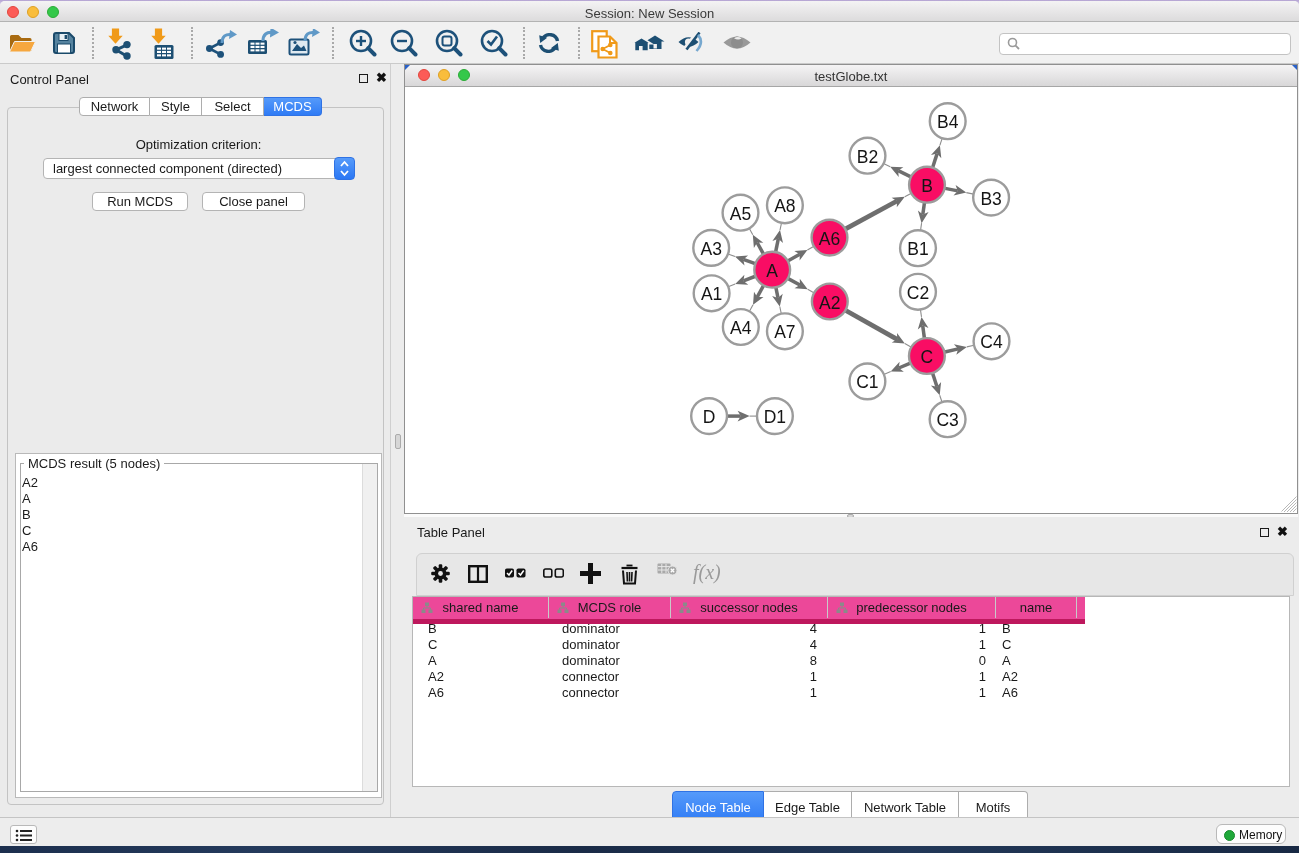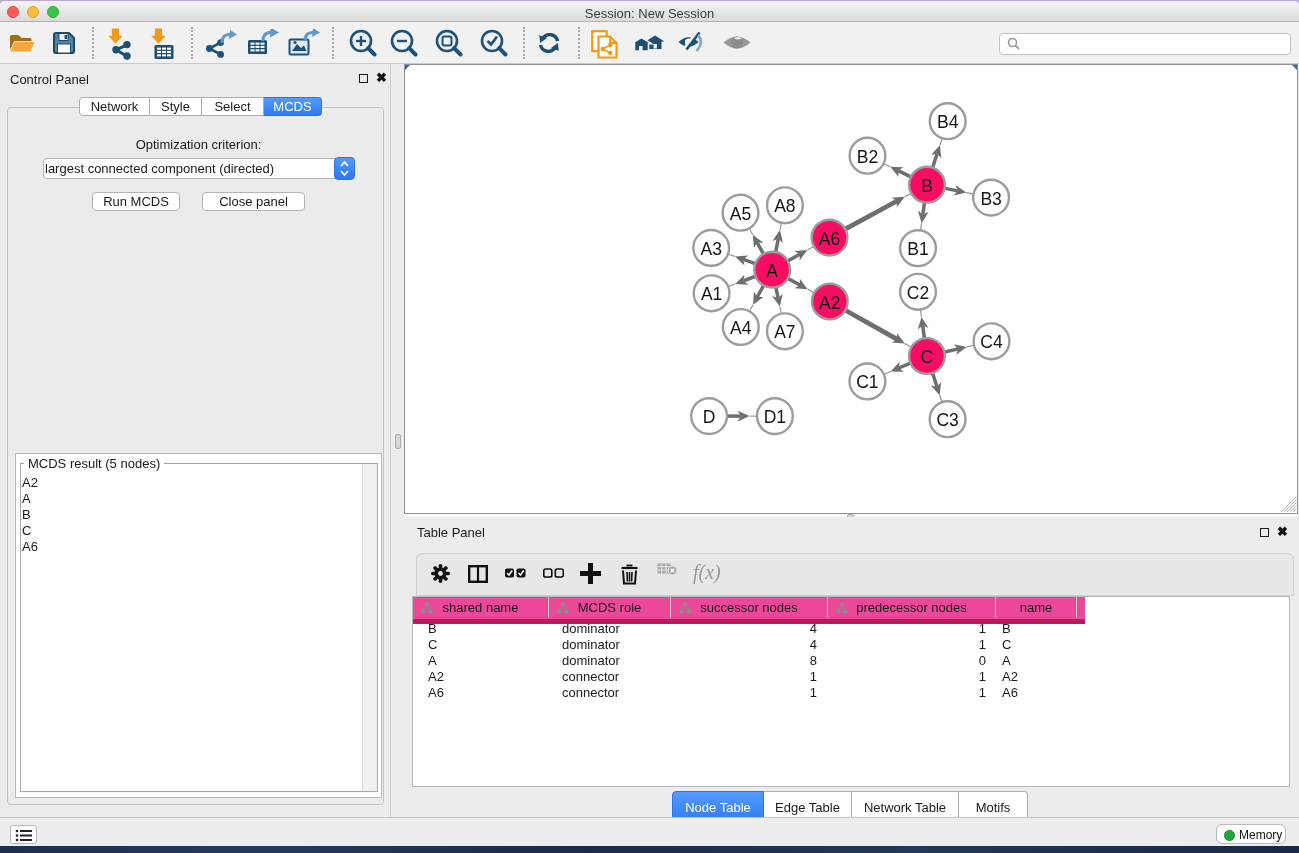--- a/index.html
+++ b/index.html
@@ -23,21 +23,21 @@
 .floatbtn { position:absolute; width:9px; height:9px; border:1.6px solid #1a1a1a; background:transparent; }
 .xbtn { position:absolute; font-size:13px; font-weight:bold; color:#111; line-height:10px; }
 #tabpane { position:absolute; left:7px; top:107px; width:377px; height:698px; background:#ebebeb; border:1px solid #c3c3c3; border-radius:4px; }
 .seg { position:absolute; display:flex; font-size:13px; }
 .seg > div { background:#fff; border-top:1px solid #adadad; border-bottom:1px solid #adadad; border-right:1px solid #adadad;
   display:flex; align-items:center; justify-content:center; color:#1a1a1a; }
 .seg > div:first-child { border-left:1px solid #adadad; border-radius:4px 0 0 4px; }
 .seg > div:last-child { border-radius:0 4px 4px 0; }
 .seg > div.sel { background:linear-gradient(#559afa,#2f7bf5); border-color:#2f72e4; color:#fff; }
 #optlabel { position:absolute; left:43px; top:137px; width:311px; text-align:center; font-size:13px; color:#1a1a1a; }
-#dropdown { position:absolute; left:43px; top:158px; width:311px; height:21px; background:#fff; border:1px solid #b4b4b4; border-radius:4px; font-size:13px; color:#1a1a1a; line-height:19px; padding-left:1px; }
+#dropdown { position:absolute; left:43px; top:158px; width:311px; height:21px; background:#fff; border:1px solid #b4b4b4; border-radius:4px; font-size:13px; color:#1a1a1a; line-height:19px; padding-left:9px; }
 #ddstep { position:absolute; left:334px; top:157px; width:21px; height:23px; border-radius:4px; background:linear-gradient(#569bfa,#2b77f4); border:1px solid #2f72e4; }
 .macbtn { position:absolute; height:19px; background:#fff; border:1px solid #b4b4b4; border-radius:4px; font-size:13px; color:#1a1a1a; text-align:center; line-height:17px; }
 #fsbox { position:absolute; left:15px; top:453px; width:367px; height:345px; background:#fff; border:1px solid #b9b9b9;padding-left:11px; }
 #fsborder { position:absolute; left:4px; top:9px; width:358px; height:329px; border:1px solid #a8a8a8; }
 #fstitle { position:absolute; left:8px; top:2px; background:#fff; padding:0 4px; font-size:13px; color:#1a1a1a; }
 #fslist { position:absolute; left:6px; top:21px; font-size:13px; color:#1a1a1a; line-height:16px; }
 #fsscroll { position:absolute; right:4px; top:10px; width:15px; height:327px; background:#f0f0f0; border-left:1px solid #dcdcdc; }
 
 .divh { position:absolute; background:#d6d6d6; border:1px solid #ababab; border-radius:2px; }
 
@@ -213,32 +213,38 @@
   <div class="sel" style="width:58px;">MCDS</div>
 </div>
 <div id="optlabel">Optimization criterion:</div>
 <div id="dropdown">largest connected component (directed)</div>
 <div id="ddstep">
     <svg width="19" height="21" viewBox="0 0 19 21" style="position:absolute;left:0;top:0">
       <path d="M6 8 L9.5 4 L13 8" fill="none" stroke="#fff" stroke-width="1.8"></path>
       <path d="M6 13 L9.5 17 L13 13" fill="none" stroke="#fff" stroke-width="1.8"></path>
     </svg>
   </div>
-<div class="macbtn" style="left:92px; top:192px; width:88px;">Run MCDS</div>
+<div class="macbtn" style="left:92px; top:192px; width:96px;">Run MCDS</div>
 <div class="macbtn" style="left:202px; top:192px; width:103px;">Close panel</div>
 <div id="fsbox">
   <div id="fsborder"></div>
   <div id="fstitle">MCDS result (5 nodes)</div>
   <div id="fslist">A2<br>A<br>B<br>C<br>A6</div>
   <div id="fsscroll"></div>
 </div>
 <div class="divh" style="left:395px; top:434px; width:6px; height:15px;"></div>
 <div style="position:absolute;left:404px;top:514px;width:894px;height:4px;background:#fafafa;"></div>
 <div class="divh" style="left:847px; top:513.5px; width:7px; height:4.5px;"></div>
 <div id="netframe">
+  <div id="nettitle">
+    <div class="tl t1" style="top:4px;"></div>
+      <div class="tl t2" style="top:4px;"></div>
+      <div class="tl t3" style="top:4px;"></div>
+    <div id="nettext">testGlobe.txt</div>
+  </div>
   <svg width="892" height="447" viewBox="0 0 892 447" style="position:absolute;left:0;top:0;pointer-events:none">
       <path d="M0 0 L5 0 L0 5 Z" fill="#2a62c9"></path>
       <path d="M892 0 L887 0 L892 5 Z" fill="#2a62c9"></path>
       <path d="M891.5 437.5 L882 447 M891.5 440.5 L885 447 M891.5 443.5 L888 447 M891.5 434.5 L879 447 M891.5 431.5 L876.5 446.5" stroke="#b0b0b0" stroke-width="0.9"></path>
     </svg>
 </div>
 <svg id="graph" width="892" height="425" style="position:absolute;left:405px;top:86px">
     <line x1="330.2" y1="198.1" x2="323.2" y2="200.8" stroke="#8d8d8d" stroke-width="1.1"></line>
     <line x1="351.1" y1="190.0" x2="338.4" y2="194.9" stroke="#6e6e6e" stroke-width="3.5"></line>
     <path d="M330.2 198.1L339.4 188.7L338.4 194.9L343.3 198.8Z" fill="#6e6e6e"></path>

